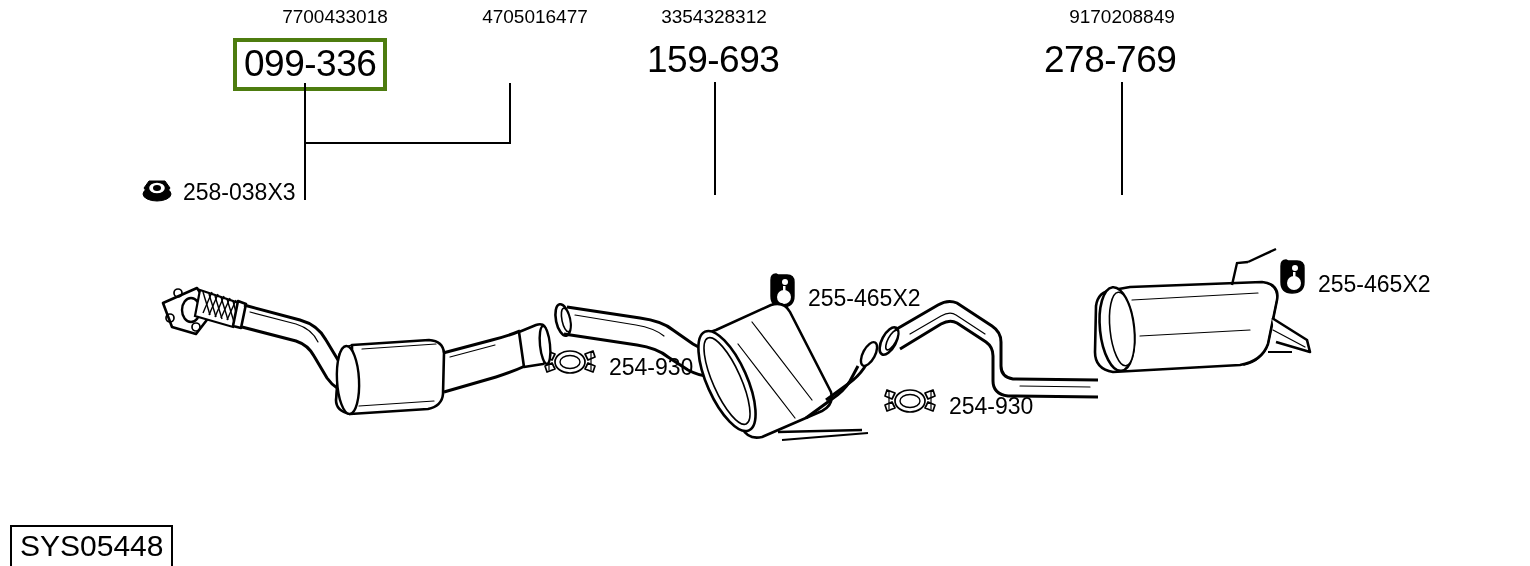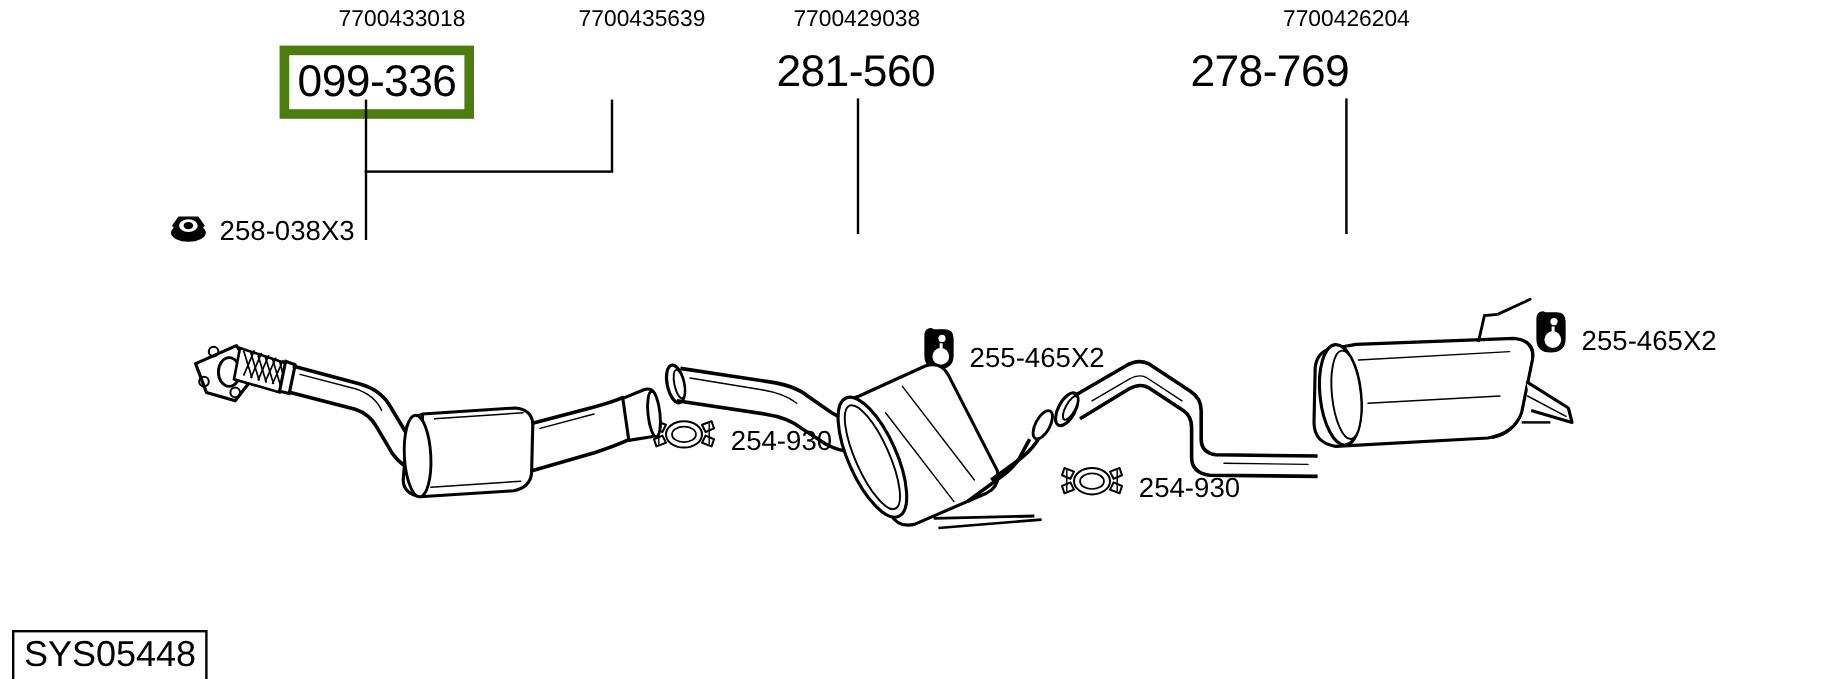--- a/index.html
+++ b/index.html
@@ -30,21 +30,21 @@
   }
 
   
   .part-code {
     font-size: 37px;
     line-height: 1;
     white-space: nowrap;
     letter-spacing: -0.5px;
   }
   .part-code.boxed {
-    border: 8px solid #4d7c0f;
+    border: 4px solid #4d7c0f;
     padding: 3px 7px 5px 7px;
     box-sizing: border-box;
   }
 
   
   .sys-box {
     font-size: 30px;
     line-height: 1;
     border: 2px solid #000;
     padding: 4px 8px 6px 8px;
@@ -77,27 +77,27 @@
   .fillw { fill: #ffffff; stroke: #000; stroke-width: 2.6; stroke-linejoin: round; }
   .fillw-thin { fill: #ffffff; stroke: #000; stroke-width: 1.7; stroke-linejoin: round; }
   .fillk { fill: #000000; stroke: #000; stroke-width: 1; }
 </style>
 </head>
 <body>
 
 <div id="diagram">
 
   <div class="abs oe-ref" style="left:250px; top:7px; width:170px;">7700433018</div>
-  <div class="abs oe-ref" style="left:450px; top:7px; width:170px;">7700435639</div>
-  <div class="abs oe-ref" style="left:629px; top:7px; width:170px;">7700429038</div>
-  <div class="abs oe-ref" style="left:1037px; top:7px; width:170px;">7700426204</div>
+  <div class="abs oe-ref" style="left:450px; top:7px; width:170px;">4705016477</div>
+  <div class="abs oe-ref" style="left:629px; top:7px; width:170px;">3354328312</div>
+  <div class="abs oe-ref" style="left:1037px; top:7px; width:170px;">9170208849</div>
 
   <div class="abs part-code boxed" style="left:233px; top:38px;">099-336</div>
-  <div class="abs part-code" style="left:647px; top:41px;">281-560</div>
-  <div class="abs part-code" style="left:992px; top:41px;">278-769</div>
+  <div class="abs part-code" style="left:647px; top:41px;">159-693</div>
+  <div class="abs part-code" style="left:1044px; top:41px;">278-769</div>
 
   <div class="abs vline" style="left:304px; top:83px; height:60px;"></div>
   <div class="abs vline" style="left:509px; top:83px; height:60px;"></div>
   <div class="abs hline" style="left:304px; top:142px; width:207px;"></div>
   <div class="abs vline" style="left:304px; top:142px; height:58px;"></div>
 
   <div class="abs vline" style="left:714px; top:82px; height:113px;"></div>
 
   <div class="abs vline" style="left:1121px; top:82px; height:113px;"></div>
 

